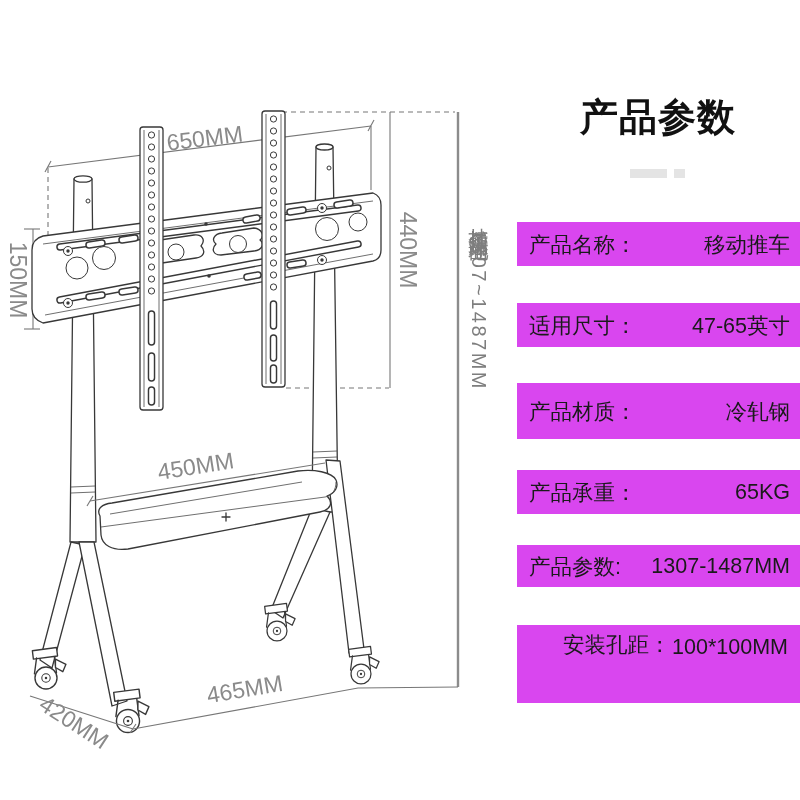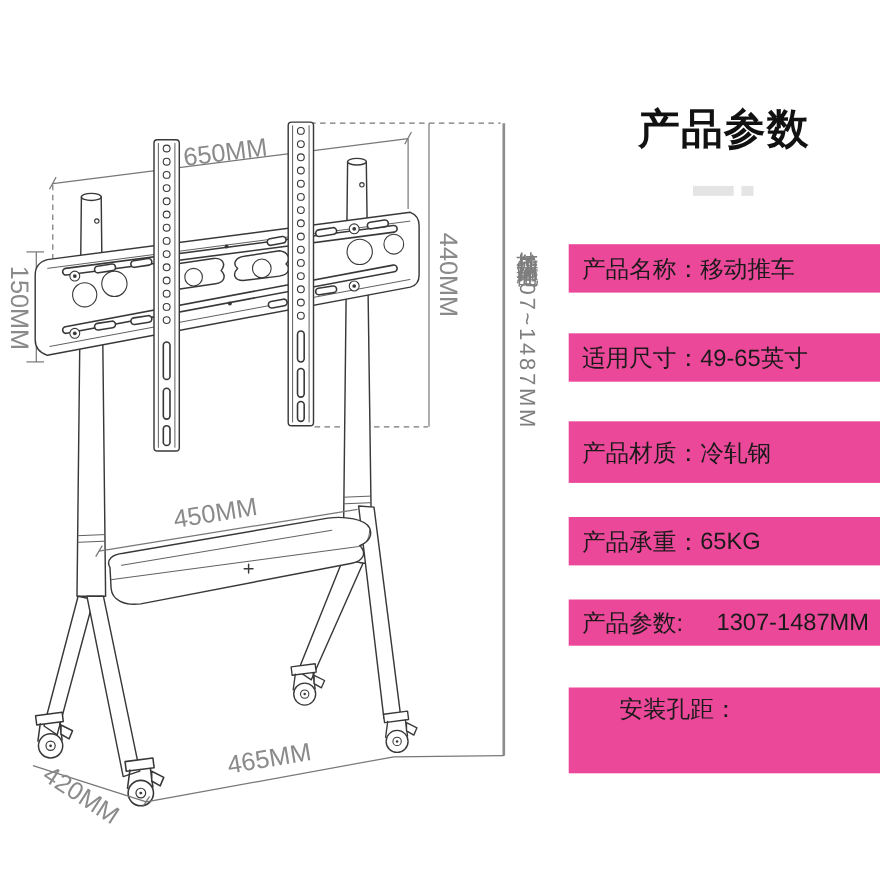--- a/index.html
+++ b/index.html
@@ -6,25 +6,25 @@
   body{width:800px;height:800px;font-family:"Liberation Sans",sans-serif;}
   .stage{position:relative;width:800px;height:800px;overflow:hidden;background:#fff;}
 
   
   .title{position:absolute;left:552px;top:92px;width:212px;margin:0;
          font-size:38px;font-weight:900;color:#111;letter-spacing:1px;text-align:center;}
   .title-dash{position:absolute;left:630px;top:169px;height:9px;}
   .dash-long{display:inline-block;vertical-align:top;width:37px;height:9px;background:#e4e4e4;}
   .dash-sq{display:inline-block;vertical-align:top;width:11px;height:9px;background:#e4e4e4;margin-left:7px;}
 
-  .spec-row{position:absolute;left:517px;width:283px;background:#ec4899;
+  .spec-row{position:absolute;left:517px;width:283px;background:#d946ef;
             display:flex;align-items:center;box-sizing:border-box;
             padding:0 10px 0 12px;font-size:21.5px;color:#1a1a1a;}
   .spec-row .label{white-space:nowrap;}
-  .spec-row .value{flex:1;text-align:left;white-space:nowrap;}
+  .spec-row .value{flex:1;text-align:right;white-space:nowrap;}
   .r1{top:222px;height:44px}
   .r2{top:303px;height:44px}
   .r3{top:383px;height:56px}
   .r4{top:470px;height:44px}
   .r5{top:545px;height:42px}
   .r5 .value{text-align:right;}
   .r6{top:625px;height:78px;align-items:flex-start;padding-top:5px;padding-left:46px;}
   .r6 .values{flex:1;text-align:right;line-height:34px;padding-right:2px;white-space:nowrap;}
 
   
@@ -242,33 +242,34 @@
   <div class="title-dash">
     <span class="dash-long"></span><span class="dash-sq"></span>
   </div>
 
   <div class="spec-row r1">
     <span class="label">产品名称：</span>
     <span class="value">移动推车</span>
   </div>
   <div class="spec-row r2">
     <span class="label">适用尺寸：</span>
-    <span class="value">49-65英寸</span>
+    <span class="value">47-65英寸</span>
   </div>
   <div class="spec-row r3">
     <span class="label">产品材质：</span>
     <span class="value">冷轧钢</span>
   </div>
   <div class="spec-row r4">
     <span class="label">产品承重：</span>
     <span class="value">65KG</span>
   </div>
   <div class="spec-row r5">
     <span class="label">产品参数:</span>
     <span class="value">1307-1487MM</span>
   </div>
   <div class="spec-row r6">
     <span class="label">安装孔距：</span>
     <div class="values">
+      <div>100*100MM</div>
     </div>
   </div>
 
 </div>
 
 </body></html>

